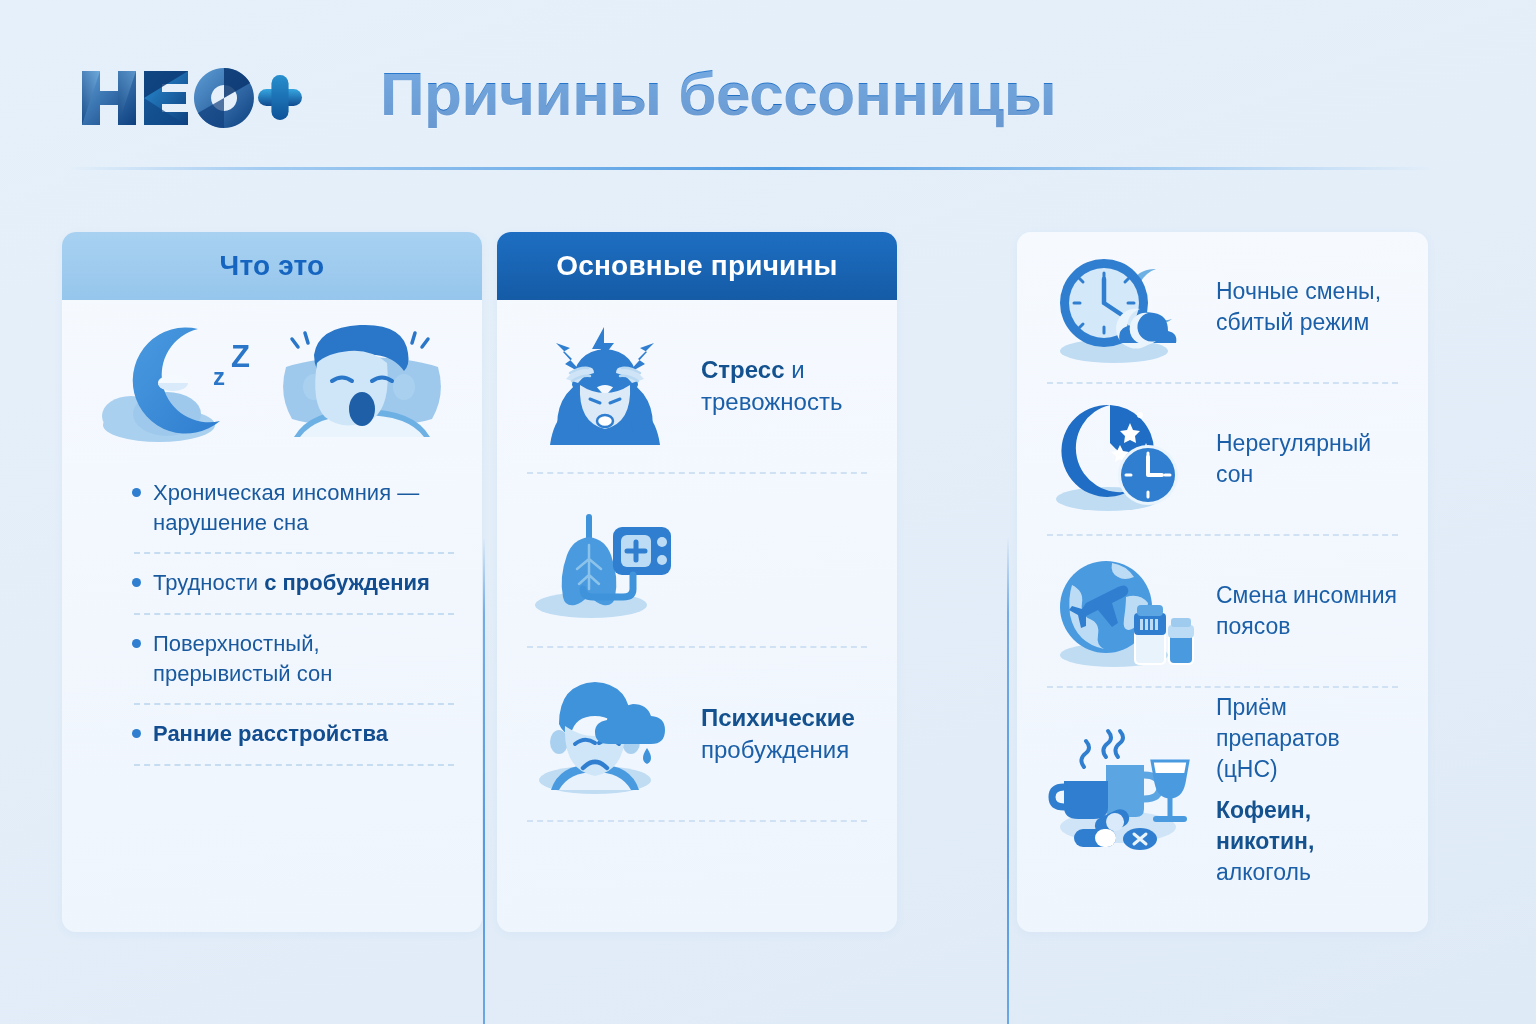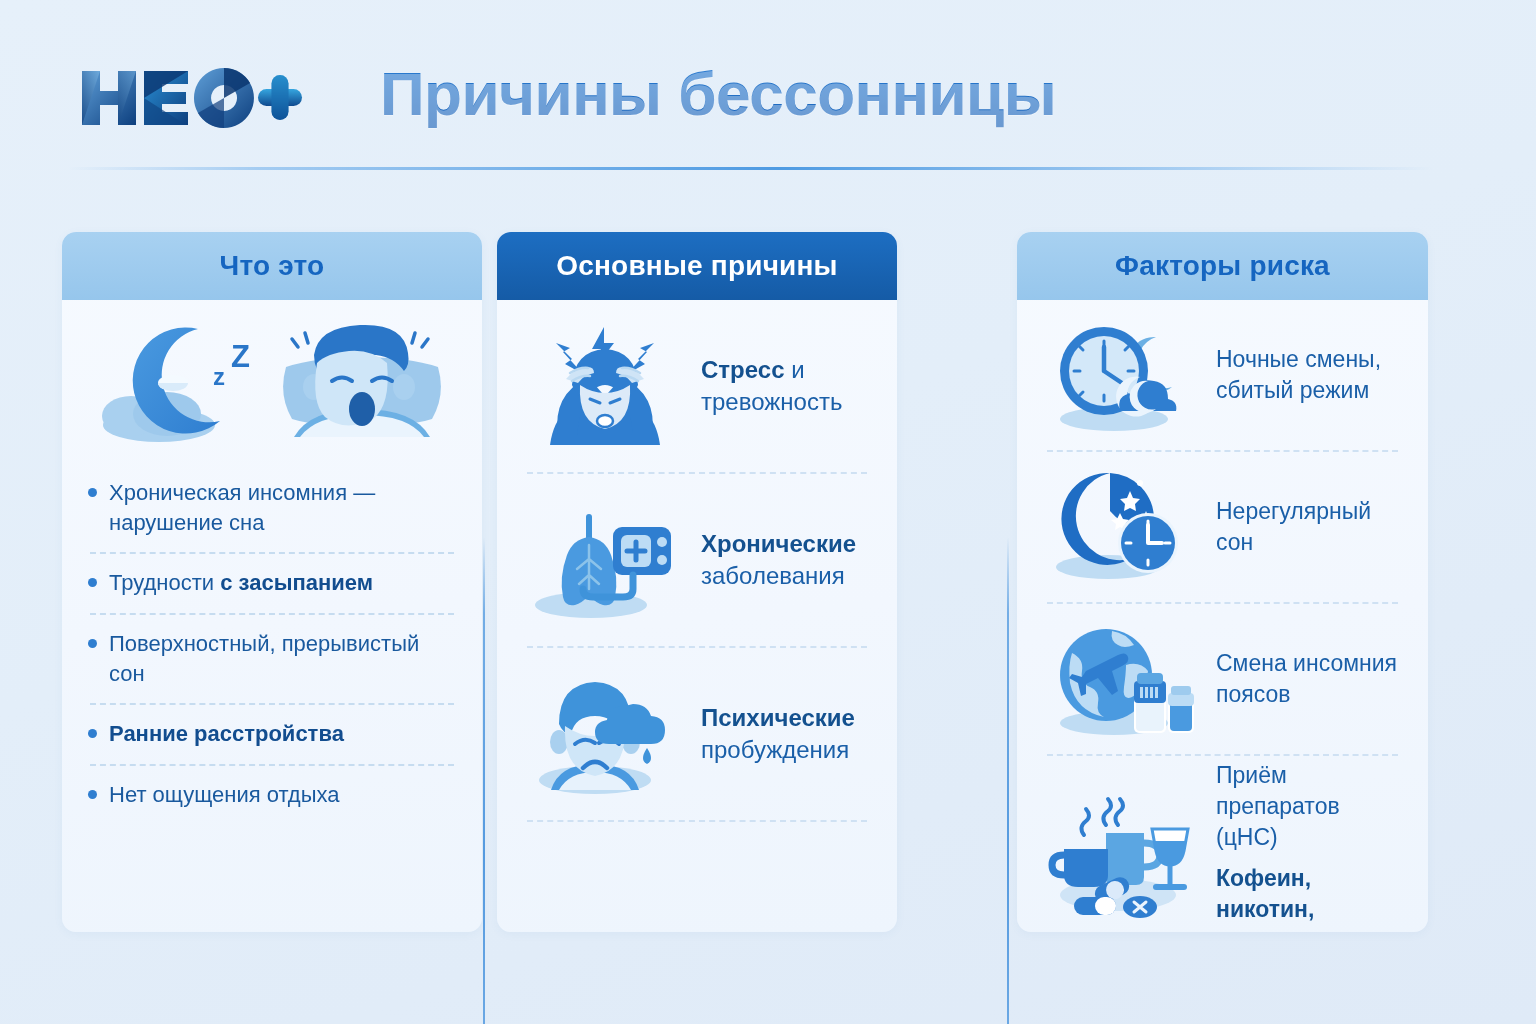--- a/index.html
+++ b/index.html
@@ -115,20 +115,21 @@
   .c1-art {
     height: 160px;
     display: flex;
     align-items: center;
     justify-content: center;
     gap: 8px;
   }
 
   .bullets {
     padding: 4px 26px 0 26px;
+    margin-left: 44px;
   }
   .bullet-row {
     display: flex;
     align-items: flex-start;
     gap: 12px;
     padding: 14px 0 15px 0;
     min-height: 56px;
   }
   .bullet-dot {
     width: 9px; height: 9px;
@@ -300,47 +301,41 @@
           <span class="bullet-dot"></span>
           <span class="bullet-text">
             <span>Хроническая инсомния — нарушение сна</span><b></b>
           </span>
         </div>
         <div class="dash-sep"></div>
 
         <div class="bullet-row">
           <span class="bullet-dot"></span>
           <span class="bullet-text">
-            <span>Трудности </span><b>с засыпанием</b>
+            <span>Трудности </span><b>с пробуждения</b>
           </span>
         </div>
         <div class="dash-sep"></div>
 
         <div class="bullet-row">
           <span class="bullet-dot"></span>
           <span class="bullet-text">
             <span>Поверхностный, прерывистый сон</span><b></b>
           </span>
         </div>
         <div class="dash-sep"></div>
 
         <div class="bullet-row">
           <span class="bullet-dot"></span>
           <span class="bullet-text">
             <span></span><b>Ранние расстройства</b>
           </span>
         </div>
         <div class="dash-sep"></div>
 
-        <div class="bullet-row">
-          <span class="bullet-dot"></span>
-          <span class="bullet-text">
-            <span>Нет ощущения отдыха</span><b></b>
-          </span>
-        </div>
 
       </div>
     </div>
   </div>
 
   <div class="card card-2">
     <div class="card-head head-dark">Основные причины</div>
     <div class="card-body c2">
       <div class="icon-rows">
 
@@ -388,23 +383,20 @@
 
               <rect x="84" y="30" width="58" height="48" rx="9" fill="#2f7ed0"></rect>
               <rect x="92" y="38" width="30" height="32" rx="6" fill="#bcdcf5"></rect>
               <path d="M107 45 v18 M98 54 h18" stroke="#2f7ed0" stroke-width="5" stroke-linecap="round"></path>
               <circle cx="133" cy="45" r="5" fill="#bcdcf5"></circle>
               <circle cx="133" cy="63" r="5" fill="#bcdcf5"></circle>
 
               <path d="M104 78 v14 q0 8 -10 8 h-30 q-10 0 -10 -8" stroke="#3f93da" stroke-width="7" fill="none" stroke-linecap="round"></path>
             </svg>
           </span>
-          <span class="row-label">
-            <b>Хронические</b><span> заболевания</span>
-          </span>
         </div>
         <div class="row-sep"></div>
 
         <div class="icon-row">
           <span class="row-icon">
             <svg width="152" height="128" viewBox="0 0 152 128" aria-hidden="true">
               <ellipse cx="66" cy="110" rx="56" ry="14" fill="#bfdcf3"></ellipse>
 
               <path d="M22 120 q8-26 44-26 q36 0 44 26 Z" fill="#4a9ae0"></path>
               <path d="M30 120 q10-18 36-18 q26 0 36 18 Z" fill="#e7f2fc"></path>
@@ -429,21 +421,20 @@
             <b>Психические</b><span> пробуждения</span>
           </span>
         </div>
         <div class="row-sep"></div>
 
       </div>
     </div>
   </div>
 
   <div class="card card-3">
-    <div class="card-head head-light">Факторы риска</div>
     <div class="card-body c3">
       <div class="icon-rows">
 
         <div class="icon-row">
           <span class="row-icon">
             <svg width="150" height="120" viewBox="0 0 150 120" aria-hidden="true">
               <ellipse cx="66" cy="104" rx="54" ry="12" fill="#bfdcf3"></ellipse>
 
               <path d="M108 22 a28 28 0 1 0 16 50 a22 22 0 0 1 -16 -50 Z" fill="#6cb0e4"></path>
 

